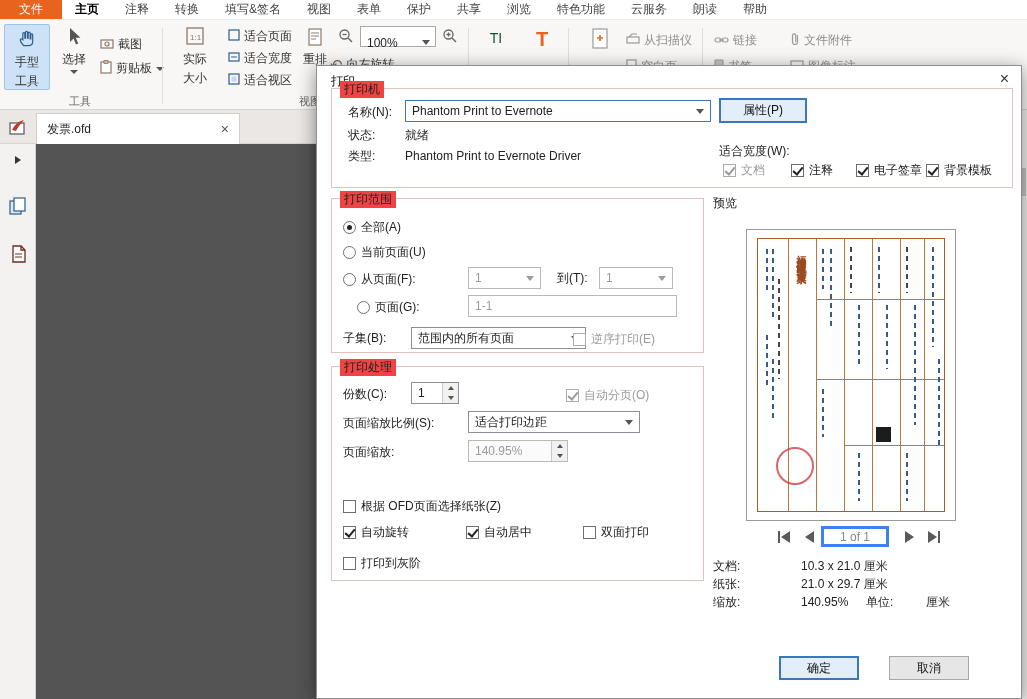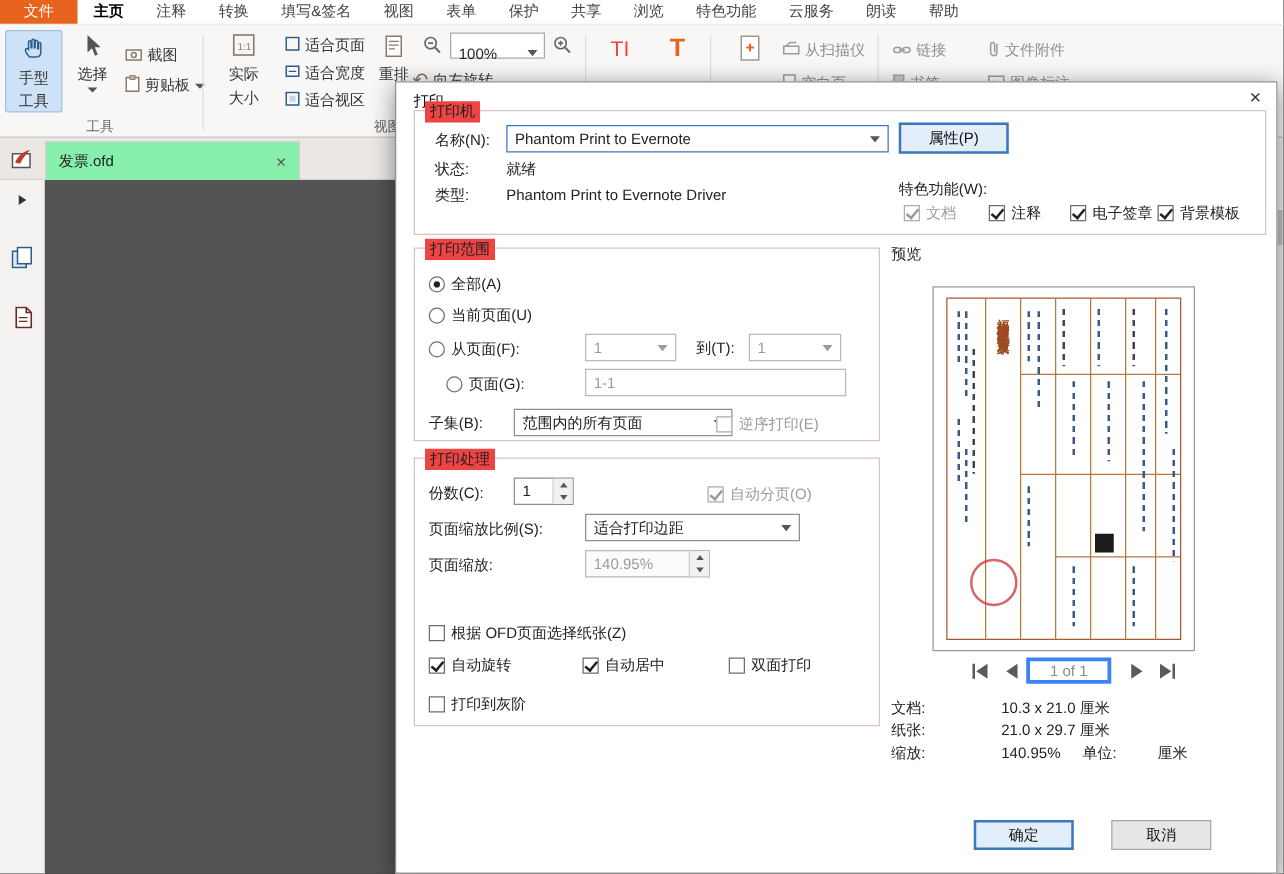--- a/index.html
+++ b/index.html
@@ -22,21 +22,21 @@
   .rb-divider { position:absolute; top:8px; height:76px; width:1px; background:#e0dedc; }
   .rb-sec-label { position:absolute; top:74px; text-align:center; color:#666; font-size:11px; }
   .caret { width:0; height:0; border-left:4px solid transparent; border-right:4px solid transparent; border-top:4px solid #555; }
   .glyph { font-size:15px; line-height:1; color:#7b6a5c; }
   .zoom-combo { position:absolute; width:76px; height:21px; background:#fff; border:1px solid #a8a8a8; display:flex; align-items:center; padding:12px 18px 0 6px; }
   .zoom-combo .chev { position:absolute; right:5px; }
   .chev { width:0; height:0; border-left:4px solid transparent; border-right:4px solid transparent; border-top:5px solid #555; }
 
   
   .tabbar { position:absolute; left:0; top:110px; width:1018px; height:34px; background:#eae7e5; border-bottom:1px solid #d6d3d0; z-index:1; }
-  .doc-tab { position:absolute; left:36px; top:3px; width:204px; height:31px; background:#86efac; border:1px solid #d2cfcc; border-bottom:none; display:flex; align-items:center; padding:0 10px; }
+  .doc-tab { position:absolute; left:36px; top:3px; width:204px; height:31px; background:#ffffff; border:1px solid #d2cfcc; border-bottom:none; display:flex; align-items:center; padding:0 10px; }
   .doc-tab .title { flex:1; color:#222; }
   .tab-close { color:#555; font-size:14px; cursor:default; }
   .sidebar { position:absolute; left:0; top:144px; width:36px; height:555px; background:#f4f2f1; border-right:1px solid #d2d0ce; z-index:1; }
   .side-icon { position:absolute; left:6px; width:24px; height:24px; display:flex; align-items:center; justify-content:center; }
   .docarea { position:absolute; left:36px; top:144px; width:982px; height:555px; background:#545454; }
   .scrollbar { position:absolute; right:0; top:110px; width:9px; height:589px; background:#f1f0ef; z-index:1; }
   .scroll-thumb { position:absolute; left:1px; top:58px; width:7px; height:28px; background:#c6c4c2; }
 
   
   .dialog { position:absolute; left:316px; top:65px; width:706px; height:634px; background:#ffffff; border:1px solid #8f8f8f; box-shadow:0 4px 18px rgba(0,0,0,.45); z-index:10; }
@@ -195,21 +195,21 @@
           </svg></span>
     </div>
     <div class="rb-small" style="left:330px;top:36px">
       <span class="glyph">↶</span>
       <span>向左旋转</span>
     </div>
     <div class="rb-sec-label" style="left:250px;width:120px">视图</div>
     <div class="rb-divider" style="left:468px"></div>
 
     <div class="rb-big gray" style="left:478px;top:10px;width:36px;height:50px">
-      <span style="font-size:17px;color:#ef4444">TI</span>
+      <span style="font-size:14px;color:#14532d">TI</span>
     </div>
     <div class="rb-big" style="left:524px;top:8px;width:36px;height:54px">
       <span style="font-size:20px;color:#e8641e;font-weight:bold">T</span>
     </div>
     <div class="rb-divider" style="left:568px"></div>
     <div class="rb-big gray" style="left:580px;top:8px;width:40px;height:54px">
       <span><svg width="18" height="22" viewBox="0 0 18 22">
             <rect x="2" y="1" width="14" height="19" fill="#fff" stroke="#9a9a9a" stroke-width="1.2"></rect>
             <path d="M6 10h6M9 7v6" stroke="#e8641e" stroke-width="1.6"></path>
           </svg></span>
@@ -307,21 +307,21 @@
     <div class="lbl" style="left:31px;top:39px">名称(N):</div>
     <div class="combo focus" style="left:88px;top:34px;width:306px">
       <span>Phantom Print to Evernote</span>
       <span class="chev"></span>
     </div>
     <button class="btn primary" style="left:402px;top:32px;width:88px;height:25px;font-family:inherit;font-size:12px">属性(P)</button>
     <div class="lbl" style="left:31px;top:62px">状态:</div>
     <div class="lbl" style="left:88px;top:62px">就绪</div>
     <div class="lbl" style="left:31px;top:83px">类型:</div>
     <div class="lbl" style="left:88px;top:83px">Phantom Print to Evernote Driver</div>
-    <div class="lbl" style="left:402px;top:78px">特色功能(W):</div>
+    <div class="lbl" style="left:402px;top:78px">适合宽度(W):</div>
     <div class="cb dis checked" style="left:406px;top:96px">
       <span class="box"></span>
       <span>文档</span>
     </div>
     <div class="cb checked" style="left:474px;top:96px">
       <span class="box"></span>
       <span>注释</span>
     </div>
     <div class="cb checked" style="left:539px;top:96px">
       <span class="box"></span>

